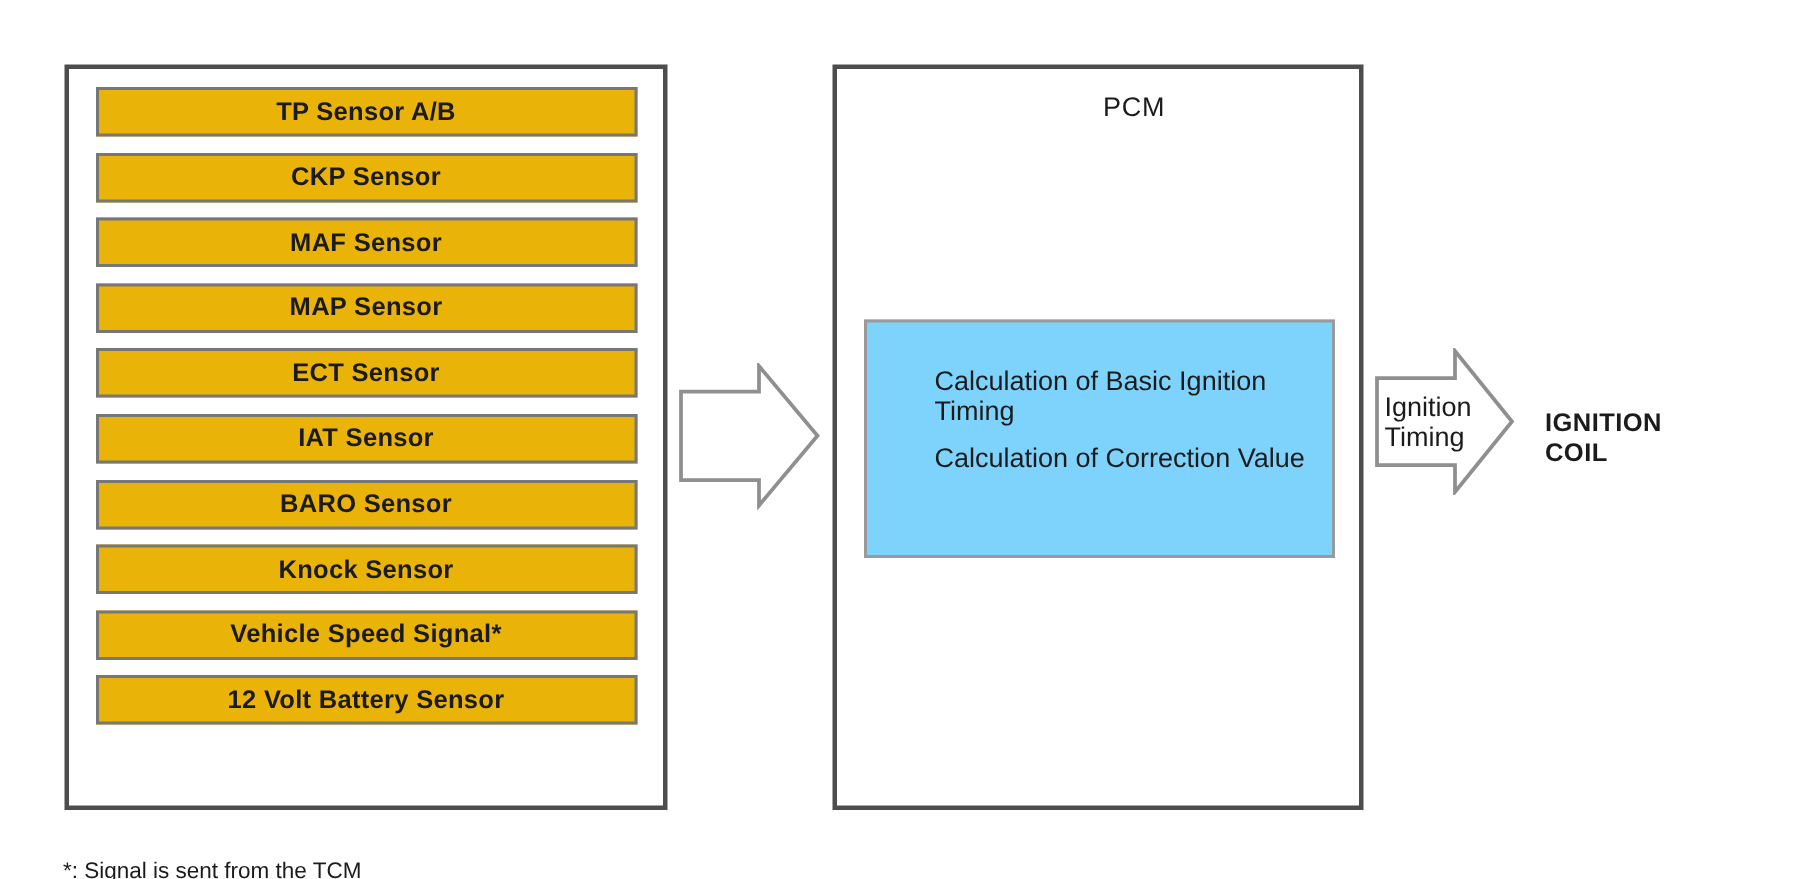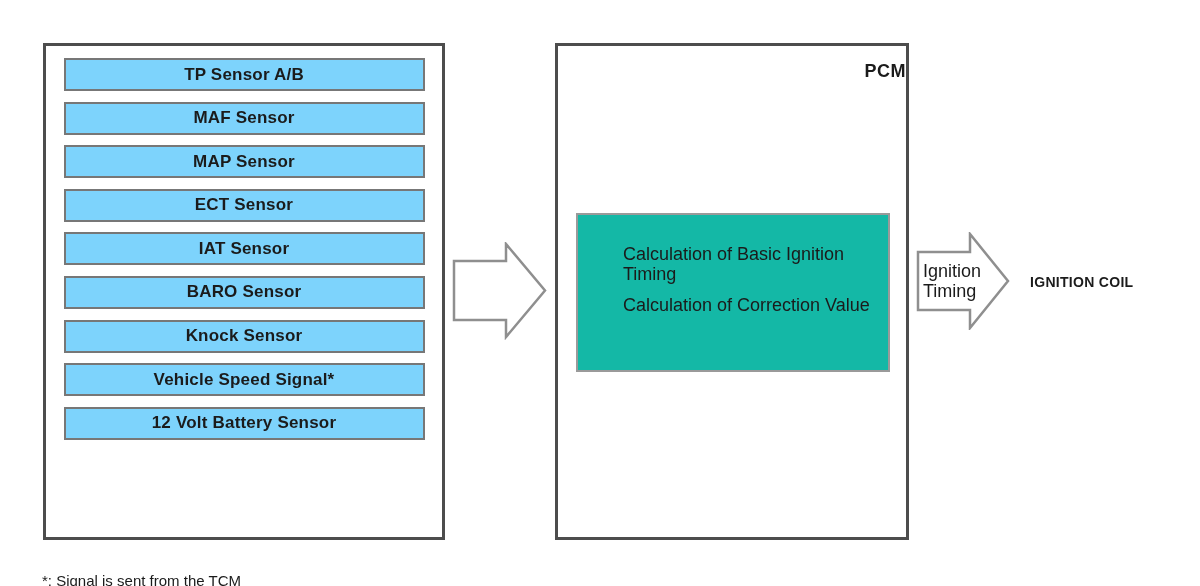--- a/index.html
+++ b/index.html
@@ -27,21 +27,21 @@
     width: 402px; height: 497px;
     border: 3px solid var(--border_dark, #4d4d4d);
     background: #fff;
     padding-top: 12px;
     display: flex; flex-direction: column; gap: 10.6px;
     align-items: center;
   }
   .sensor-box {
     width: 361px; height: 33px;
     border: 2px solid var(--border_mid, #777);
-    background: #7dd3fc;
+    background: #eab308;
     display: flex; align-items: center; justify-content: center;
     font-size: 17px; font-weight: bold; letter-spacing: 0.2px;
   }
 
   .footnote {
     position: absolute; left: 42px; top: 572px;
     font-size: 15px;
   }
 
   
@@ -62,50 +62,51 @@
   }
 
   
   .pcm-panel {
     position: absolute; left: 555px; top: 43px;
     width: 354px; height: 497px;
     border: 3px solid var(--border_dark, #4d4d4d);
     background: #fff;
   }
   .pcm-title {
-    margin-top: 15px; text-align: right;
-    font-size: 18px; font-weight: bold; letter-spacing: 0.5px; padding-left: 48px;
+    margin-top: 15px; text-align: center;
+    font-size: 18px; font-weight: normal; letter-spacing: 0.5px; padding-left: 48px;
   }
   .calc-box {
     position: absolute; left: 576px; top: 213px;
     width: 314px; height: 159px;
     border: 2px solid var(--border_light, #9a9a9a);
-    background: #14b8a6;
+    background: #7dd3fc;
     padding: 29px 14px 0 45px;
   }
   .calc-item {
     margin: 0 0 11px 0;
     font-size: 18px; line-height: 20px;
     max-width: 250px;
   }
 
   .ignition-coil {
     position: absolute; left: 1030px; top: 272px;
     width: 110px;
-    font-size: 14px; font-weight: bold; line-height: 20px;
+    font-size: 17px; font-weight: bold; line-height: 20px;
     letter-spacing: 0.3px;
   }
 </style>
 </head>
 <body>
 
 <div class="stage">
 
   <div class="sensor-panel">
     <div class="sensor-box">TP Sensor A/B</div>
+    <div class="sensor-box">CKP Sensor</div>
     <div class="sensor-box">MAF Sensor</div>
     <div class="sensor-box">MAP Sensor</div>
     <div class="sensor-box">ECT Sensor</div>
     <div class="sensor-box">IAT Sensor</div>
     <div class="sensor-box">BARO Sensor</div>
     <div class="sensor-box">Knock Sensor</div>
     <div class="sensor-box">Vehicle Speed Signal*</div>
     <div class="sensor-box">12 Volt Battery Sensor</div>
   </div>
 

